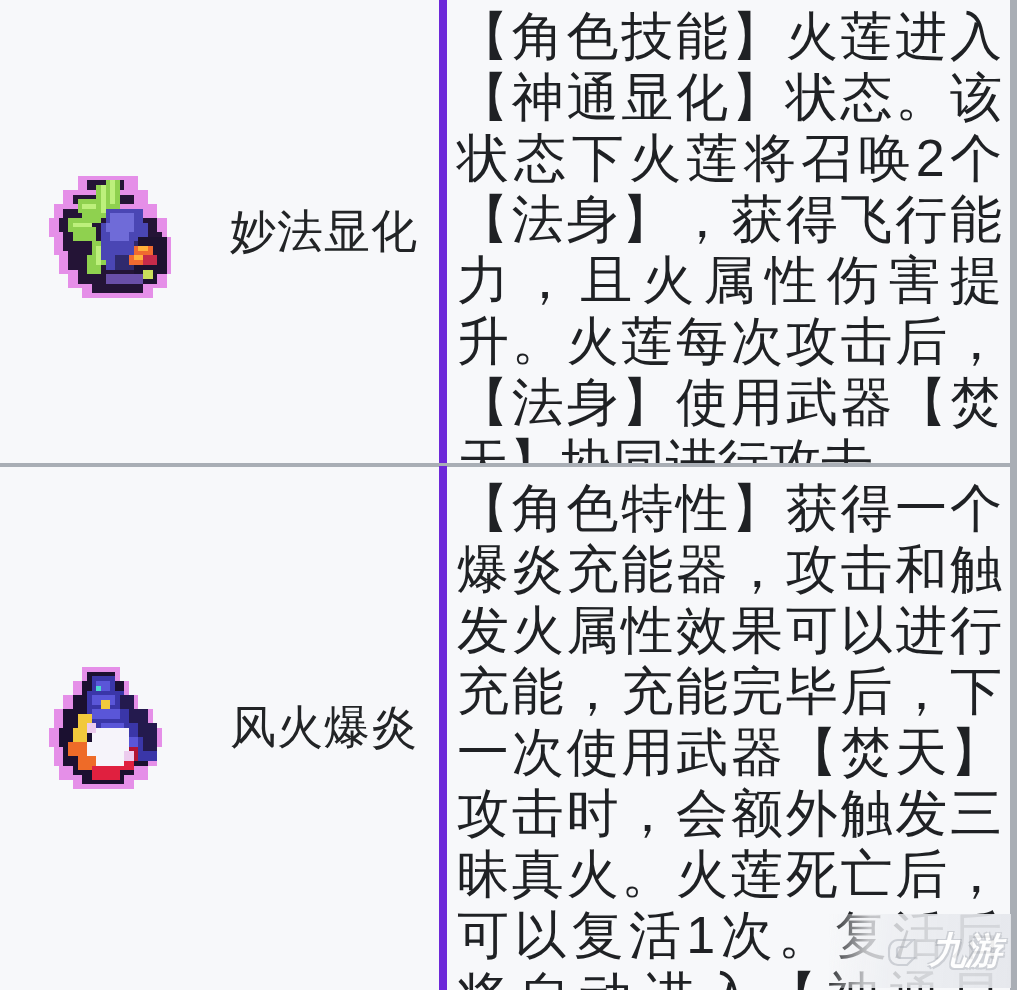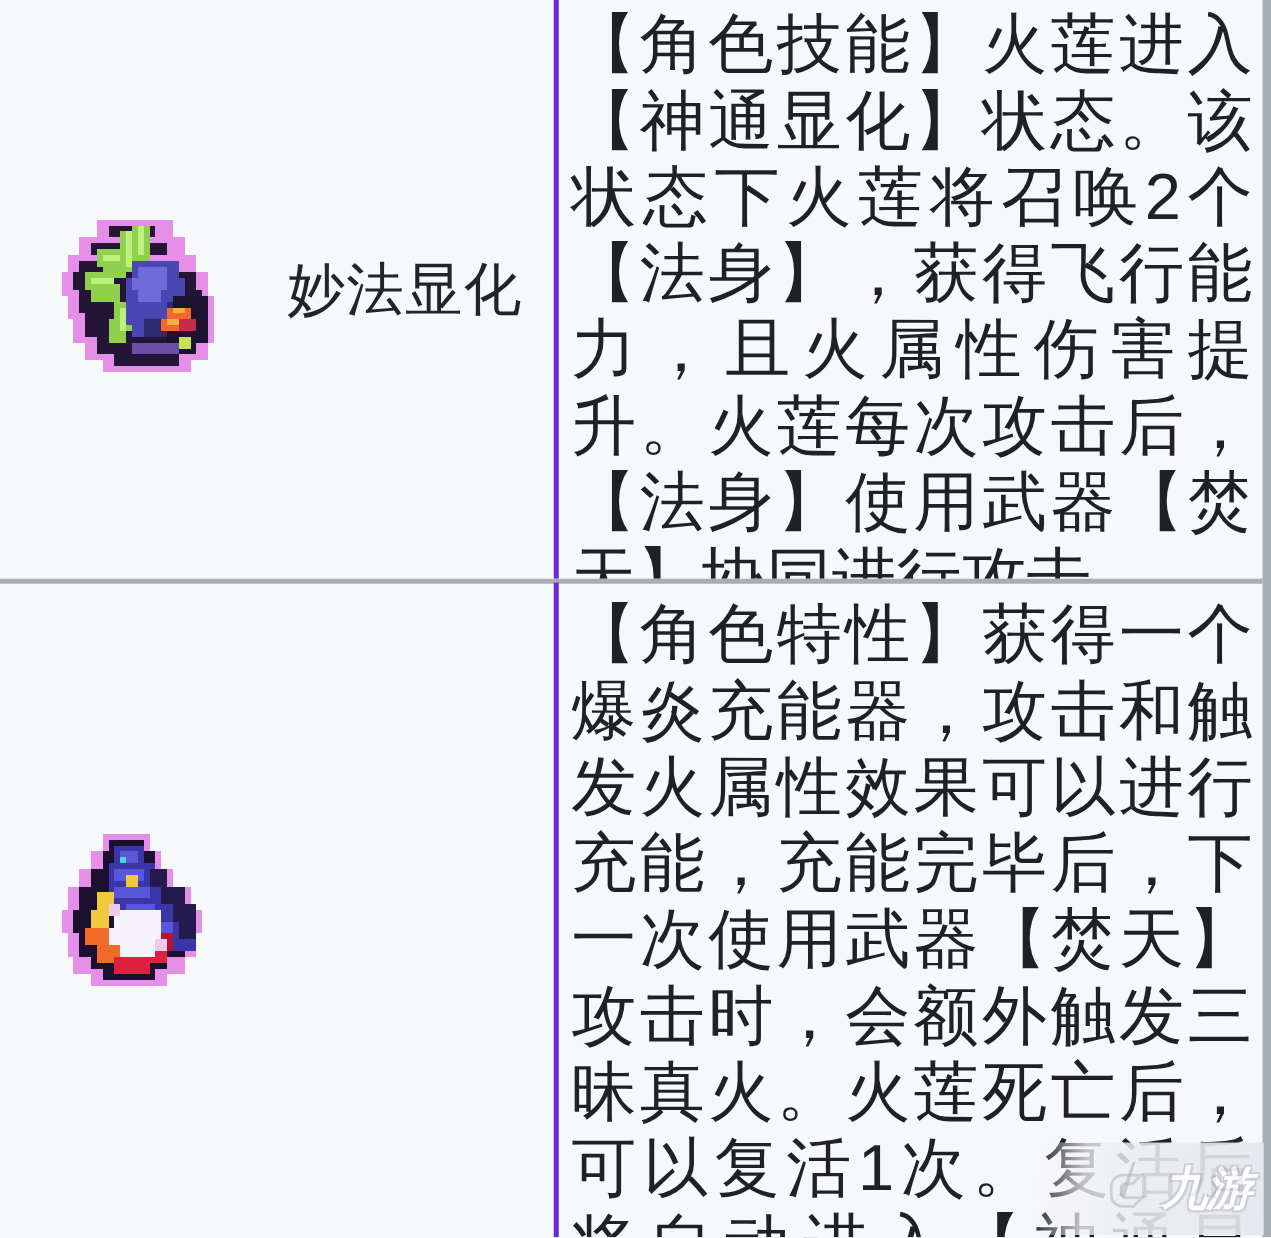--- a/index.html
+++ b/index.html
@@ -54,21 +54,21 @@
   }
 
   
   .cell-left {
     position: relative;
     width: 447px;
     flex: 0 0 447px;
     display: flex;
     align-items: center;
     box-sizing: border-box;
-    border-right: 4px solid #6d28d9;
+    border-right: 8px solid #6d28d9;
   }
 
   .icon-wrap {
     width: 230px;
     flex: 0 0 230px;
     display: flex;
     align-items: center;
     justify-content: center;
   }
 
@@ -326,20 +326,21 @@
                 <rect x="12" y="22" width="6" height="2"></rect>
               </g>
               <g fill="#eccbee">
                 <rect x="10" y="15" width="2" height="2"></rect>
                 <rect x="18" y="21" width="2" height="2"></rect>
               </g>
             </svg>
           </div>
         </div>
 
+        <div class="name">风火爆炎</div>
       </div>
 
       <div class="cell-right">
         <div class="desc">【角色特性】获得一个爆炎充能器，攻击和触发火属性效果可以进行充能，充能完毕后，下一次使用武器【焚天】攻击时，会额外触发三昧真火。火莲死亡后，可以复活1次。复活后将自动进入【神通显化】状态</div>
       </div>
     </div>
 
   </div>
 
   <div class="watermark">

